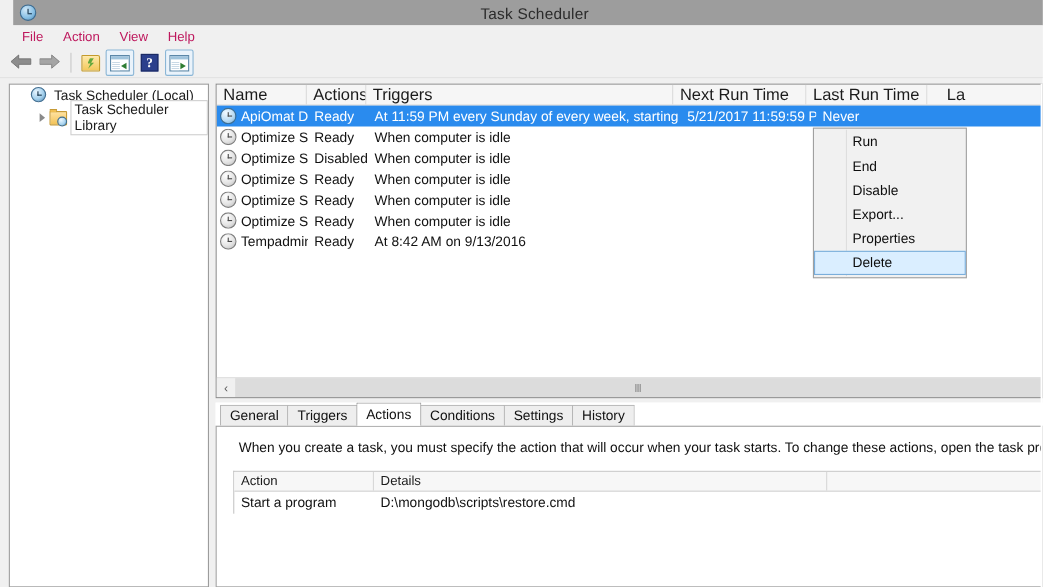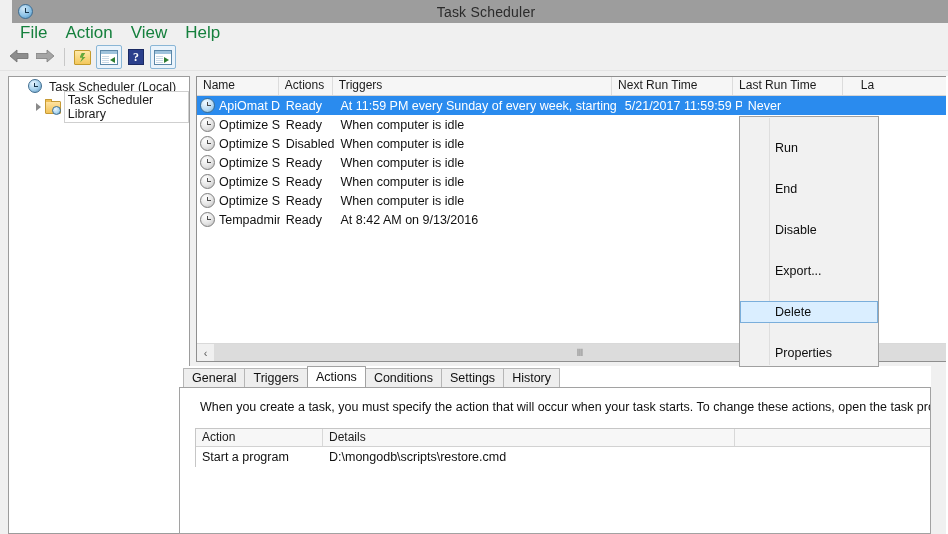--- a/index.html
+++ b/index.html
@@ -77,22 +77,22 @@
     left: 0; top: 23px;
     width: 948px; height: 21px;
     background: #f0f0f0;
     display: flex;
     align-items: center;
     padding-left: 11px;
     box-sizing: border-box;
   }
   .menu-item {
     padding: 2px 9px 3px 9px;
-    font-size: 17px;
-    color: #15803d;
+    font-size: 12px;
+    color: #be185d;
     cursor: default;
   }
 
   
   .toolbar {
     position: absolute;
     left: 0; top: 44px;
     width: 948px; height: 27px;
     background: #f0f0f0;
     display: flex;
@@ -283,21 +283,21 @@
     background: #ffffff;
     border: 1px solid #8f8f8f;
     box-sizing: border-box;
     overflow: hidden;
   }
   .lp-header {
     display: flex;
     height: 18px;
     background: #f6f6f6;
     border-bottom: 1px solid #d5d5d5;
-    font-size: 12px;
+    font-size: 15px;
     color: #1b1b1b;
   }
   .hcell {
     border-right: 1px solid #dcdcdc;
     padding: 1px 0 0 6px;
     box-sizing: border-box;
     overflow: hidden;
     white-space: nowrap;
     cursor: default;
   }
@@ -420,34 +420,33 @@
   .ctx-item {
     position: relative;
     height: 22px;
     line-height: 22px;
     padding-left: 35px;
     font-size: 12.5px;
     color: #0d0d0d;
     box-sizing: border-box;
     cursor: default;
     z-index: 2;
-    margin-top: 19px;
   }
   .ctx-item.hl {
     background: #daeeff;
     border: 1px solid #7aaedb;
     height: 22px;
     line-height: 20px;
     padding-left: 34px;
   }
 
   
   .detailpane {
     position: absolute;
-    left: 179px; top: 366px;
+    left: 196px; top: 366px;
     width: 752px; height: 124px;
     background: #ffffff;
     box-sizing: border-box;
   }
   .tabs {
     display: flex;
     height: 21px;
     align-items: flex-end;
     padding-left: 4px;
     background: #ffffff;
@@ -720,22 +719,22 @@
       </div>
     </div>
   </div>
 
   <div class="ctxmenu">
     <div class="ctx-gutter"></div>
     <div class="ctx-item">Run</div>
     <div class="ctx-item">End</div>
     <div class="ctx-item">Disable</div>
     <div class="ctx-item">Export...</div>
+    <div class="ctx-item">Properties</div>
     <div class="ctx-item hl">Delete</div>
-    <div class="ctx-item">Properties</div>
   </div>
 
   <div class="detailpane">
     <div class="tabs">
       <div class="tab">General</div>
       <div class="tab">Triggers</div>
       <div class="tab active">Actions</div>
       <div class="tab">Conditions</div>
       <div class="tab">Settings</div>
       <div class="tab">History</div>

